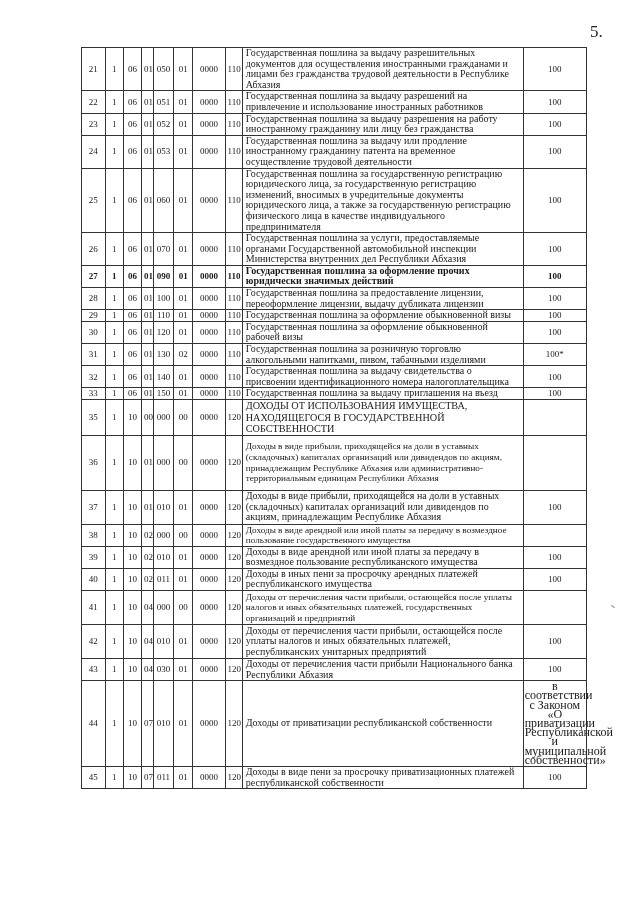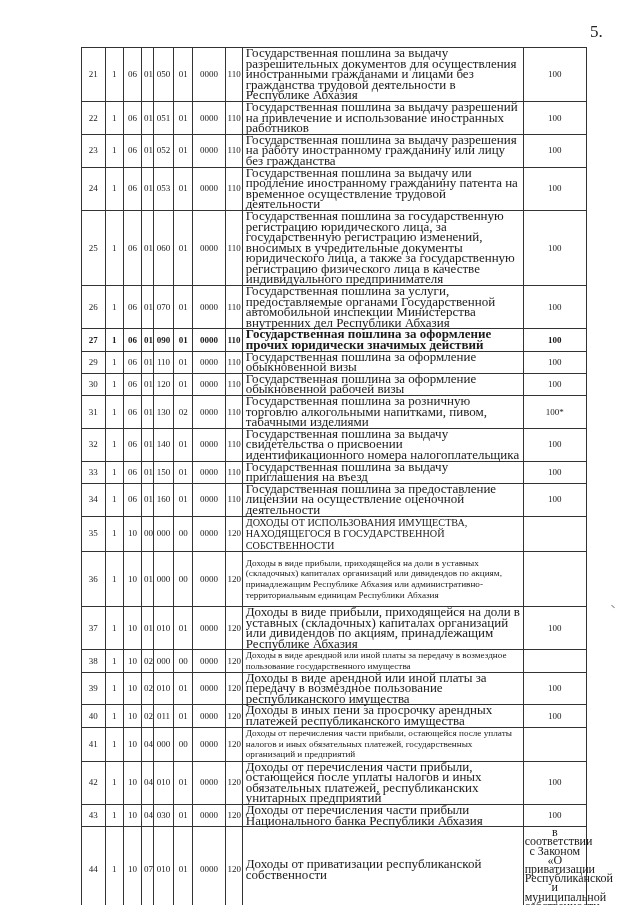--- a/index.html
+++ b/index.html
@@ -11,21 +11,21 @@
     position: absolute; left: 590px; top: 22px; font-size: 17px; color: #222;
   }
   table.budget {
     position: absolute; left: 81px; top: 47px; width: 506px;
     border-collapse: collapse; table-layout: fixed;
   }
   table.budget td {
     border: 1px solid #333; padding: 0 2px; vertical-align: middle;
     font-size: 9px; line-height: 10.6px; text-align: center;
   }
-  table.budget td.desc { text-align: left; padding: 0 2px 0 3px; font-size: 13px; }
+  table.budget td.desc { text-align: left; padding: 0 2px 0 3px; font-size: 10px; }
   table.budget td.val { font-size: 9px; }
   table.budget td.val.small { font-size: 12px; line-height: 9.2px; padding: 1px 1px; }
   tr.bold td { font-weight: normal; }
   tr.bold td.desc { font-size: 9.2px; }
   tr.caps td.desc { font-size: 10.2px; line-height: 11.5px; }
   .stray-mark {
     position: absolute; left: 611px; top: 606px; width: 4px; height: 1px;
     background: #888; transform: rotate(40deg);
   }
 </style>
@@ -125,20 +125,32 @@
         <td>1</td>
         <td>06</td>
         <td>01</td>
         <td>090</td>
         <td>01</td>
         <td>0000</td>
         <td>110</td>
         <td class="desc">Государственная пошлина за оформление прочих юридически значимых действий</td>
         <td class="val">100</td>
       </tr>
+      <tr style="height: 21px;">
+        <td>28</td>
+        <td>1</td>
+        <td>06</td>
+        <td>01</td>
+        <td>100</td>
+        <td>01</td>
+        <td>0000</td>
+        <td>110</td>
+        <td class="desc">Государственная пошлина за предоставление лицензии, переоформление лицензии, выдачу дубликата лицензии</td>
+        <td class="val">100</td>
+      </tr>
       <tr style="height: 11px;">
         <td>29</td>
         <td>1</td>
         <td>06</td>
         <td>01</td>
         <td>110</td>
         <td>01</td>
         <td>0000</td>
         <td>110</td>
         <td class="desc">Государственная пошлина за оформление обыкновенной визы</td>
@@ -183,32 +195,20 @@
       <tr style="height: 11px;">
         <td>33</td>
         <td>1</td>
         <td>06</td>
         <td>01</td>
         <td>150</td>
         <td>01</td>
         <td>0000</td>
         <td>110</td>
         <td class="desc">Государственная пошлина за выдачу приглашения на въезд</td>
-        <td class="val">100</td>
-      </tr>
-      <tr style="height: 21px;">
-        <td>34</td>
-        <td>1</td>
-        <td>06</td>
-        <td>01</td>
-        <td>160</td>
-        <td>01</td>
-        <td>0000</td>
-        <td>110</td>
-        <td class="desc">Государственная пошлина за предоставление лицензии на осуществление оценочной деятельности</td>
         <td class="val">100</td>
       </tr>
       <tr class="bold caps" style="height: 34px;">
         <td>35</td>
         <td>1</td>
         <td>10</td>
         <td>00</td>
         <td>000</td>
         <td>00</td>
         <td>0000</td>

